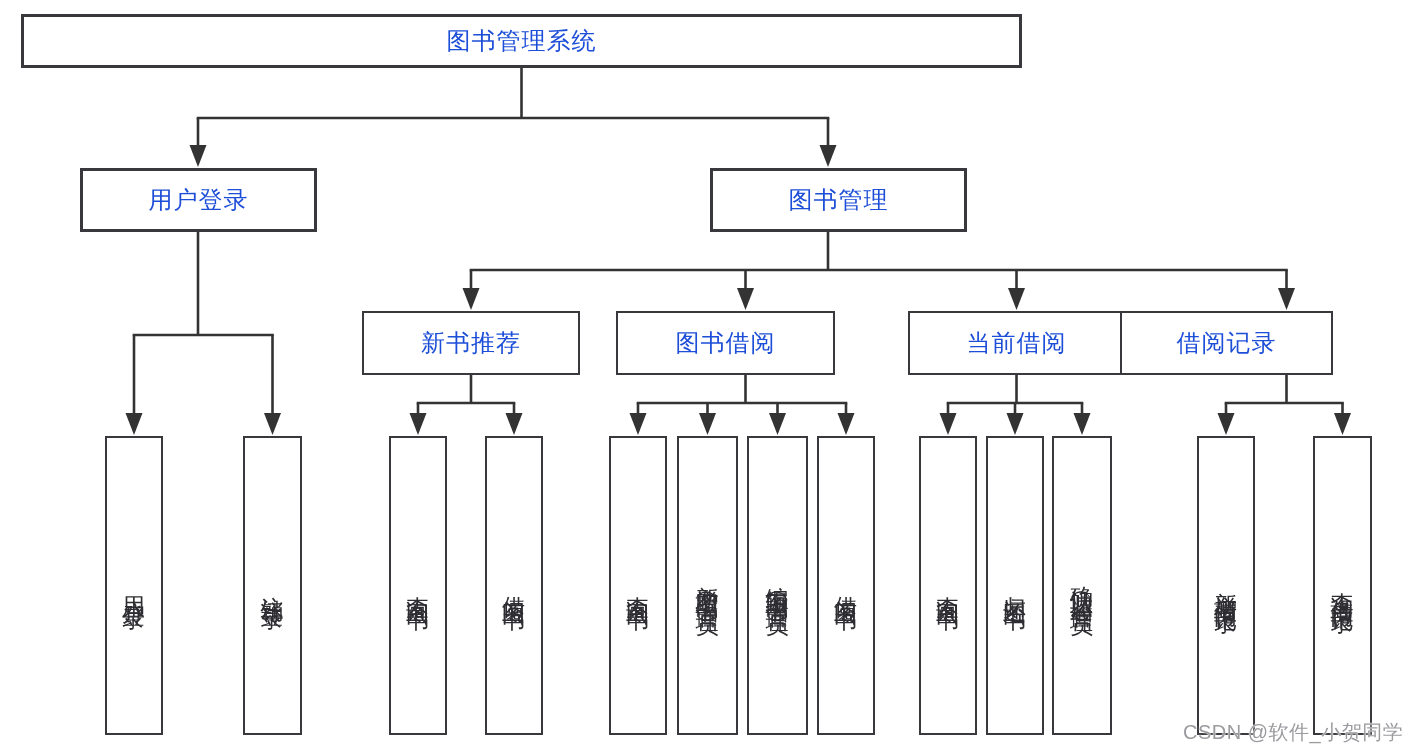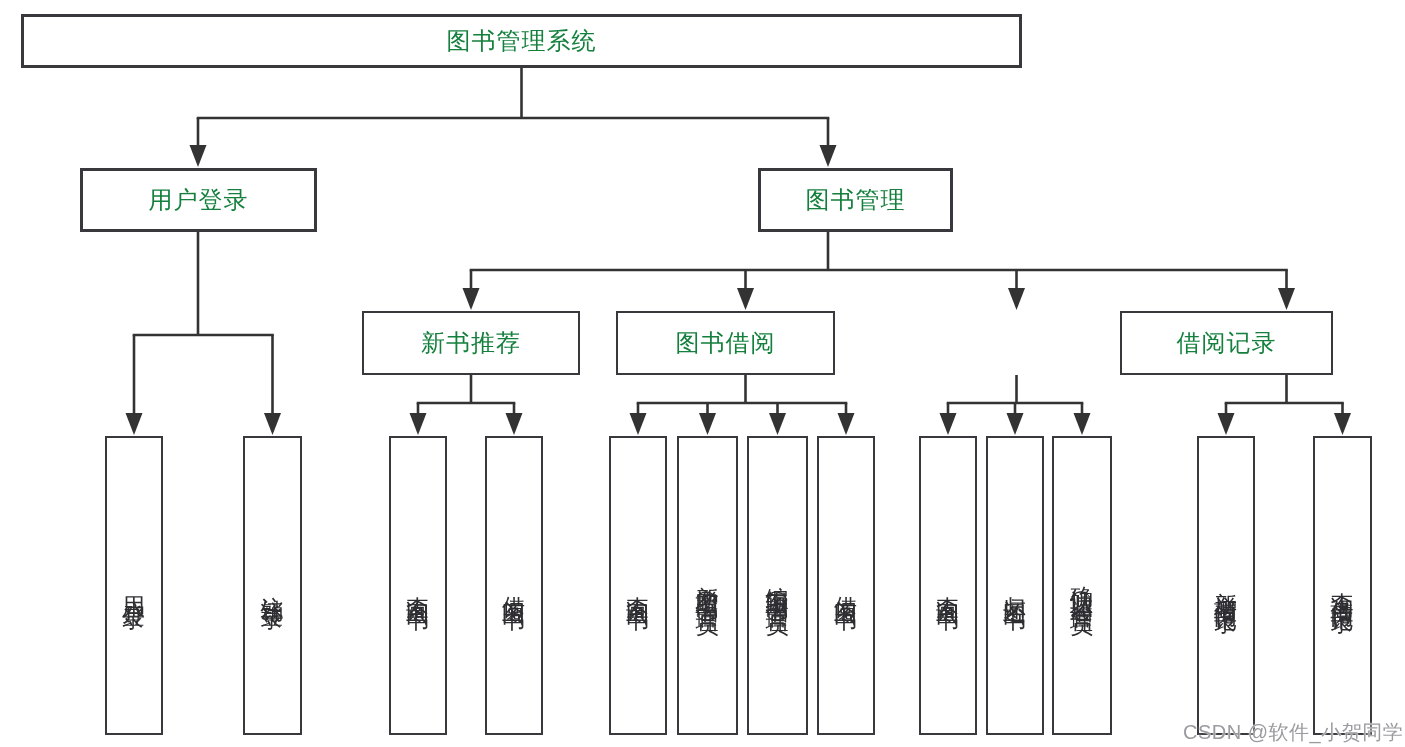--- a/index.html
+++ b/index.html
@@ -4,21 +4,21 @@
 <style>
   html,body { margin:0; padding:0; background:#ffffff; }
   .diagram {
     position:relative; width:1405px; height:747px; background:#ffffff;
     font-family:"Liberation Sans", sans-serif; overflow:hidden;
   }
   svg.wires { position:absolute; left:0; top:0; z-index:1; }
   .hbox {
     position:absolute; box-sizing:border-box; background:#ffffff;
     border:3px solid #39393d; display:flex; align-items:center; justify-content:center;
-    font-size:24px; color:#15803d; z-index:2; letter-spacing:1px;
+    font-size:24px; color:#1d4ed8; z-index:2; letter-spacing:1px;
   }
   .hbox.l3 { border-width:2.5px; }
   .vbox {
     position:absolute; box-sizing:border-box; background:#ffffff;
     border:2.5px solid #39393d; display:flex; align-items:center; justify-content:center;
     color:#2e2e32; z-index:2; top:436px; height:299px;
   }
   .vbox span {
     writing-mode:vertical-rl; text-orientation:mixed;
     font-size:23px; line-height:1.05; letter-spacing:4px; white-space:nowrap;
@@ -100,29 +100,32 @@
     </g>
   </svg>
 
   <div class="hbox" style="left:21px; top:14px; width:1001px; height:54px;">
     <span>图书管理系统</span>
   </div>
 
   <div class="hbox" style="left:80px; top:168px; width:237px; height:64px;">
     <span>用户登录</span>
   </div>
-  <div class="hbox" style="left:710px; top:168px; width:195px; height:64px;margin-left:48px;">
+  <div class="hbox" style="left:710px; top:168px; width:257px; height:64px;">
     <span>图书管理</span>
   </div>
 
   <div class="hbox l3" style="left:362px; top:311px; width:218px; height:64px;text-align:right;">
     <span>新书推荐</span>
   </div>
   <div class="hbox l3" style="left:616px; top:311px; width:219px; height:64px;">
     <span>图书借阅</span>
+  </div>
+  <div class="hbox l3" style="left:908px; top:311px; width:217px; height:64px;">
+    <span>当前借阅</span>
   </div>
   <div class="hbox l3" style="left:1120px; top:311px; width:213px; height:64px;">
     <span>借阅记录</span>
   </div>
 
   <div class="vbox" style="left:105px; width:58px;">
     <span>用户登录</span>
   </div>
   <div class="vbox" style="left:243px; width:59px;">
     <span>注销登录</span>

